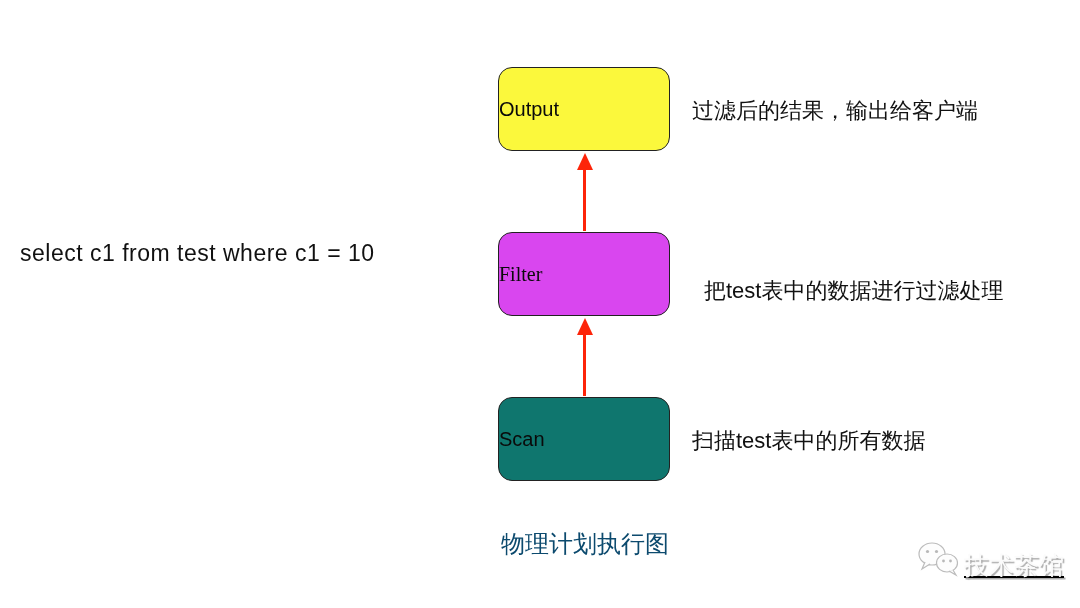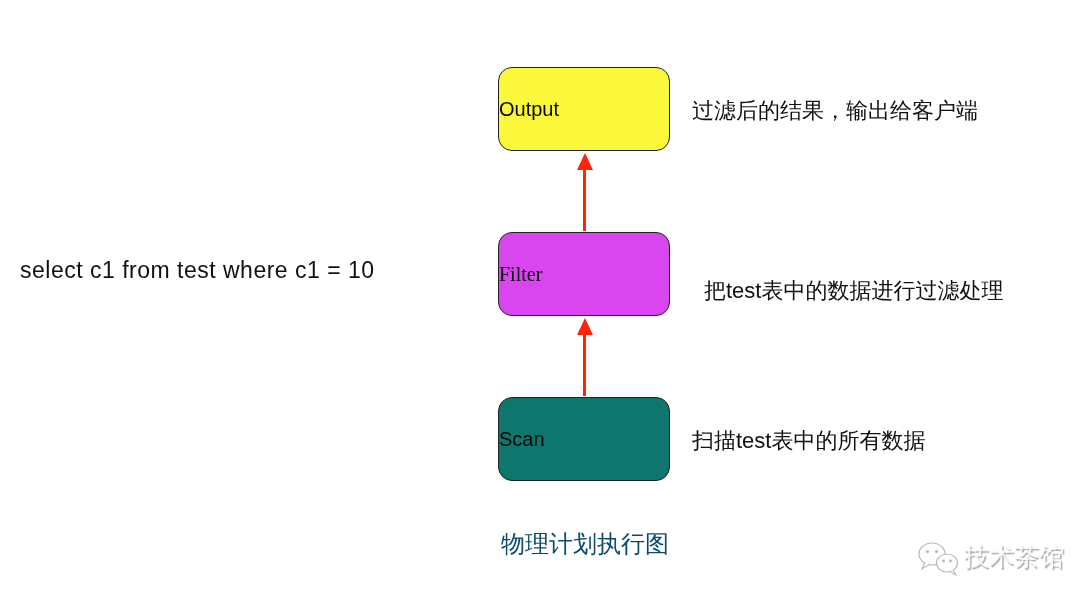--- a/index.html
+++ b/index.html
@@ -16,21 +16,20 @@
     overflow: hidden;
   }
   .sql-text {
     position: absolute;
     left: 20px;
     top: 240px;
     font-size: 23px;
     color: #111111;
     letter-spacing: 0.5px;
     white-space: nowrap;
-    margin-top: 17px;
   }
   .node {
     position: absolute;
     left: 498px;
     width: 172px;
     height: 84px;
     border: 1.5px solid #222222;
     border-radius: 14px;
     display: flex;
     align-items: center;
@@ -85,22 +84,23 @@
     font-size: 24px;
     color: #0c4a6e;
     white-space: nowrap;
   }
 
   .watermark {
     position: absolute;
     right: 16px;
     top: 540px;
     display: flex;
-    align-items: flex-start;
+    align-items: flex-end;
     gap: 3px;
+    text-decoration: underline;
   }
   .watermark-text {
     font-size: 25px;
     color: #fbfbfb;
     text-shadow: 1.5px 1.5px 1px #ababab;
     white-space: nowrap;
   }
 </style>
 </head>
 <body>

